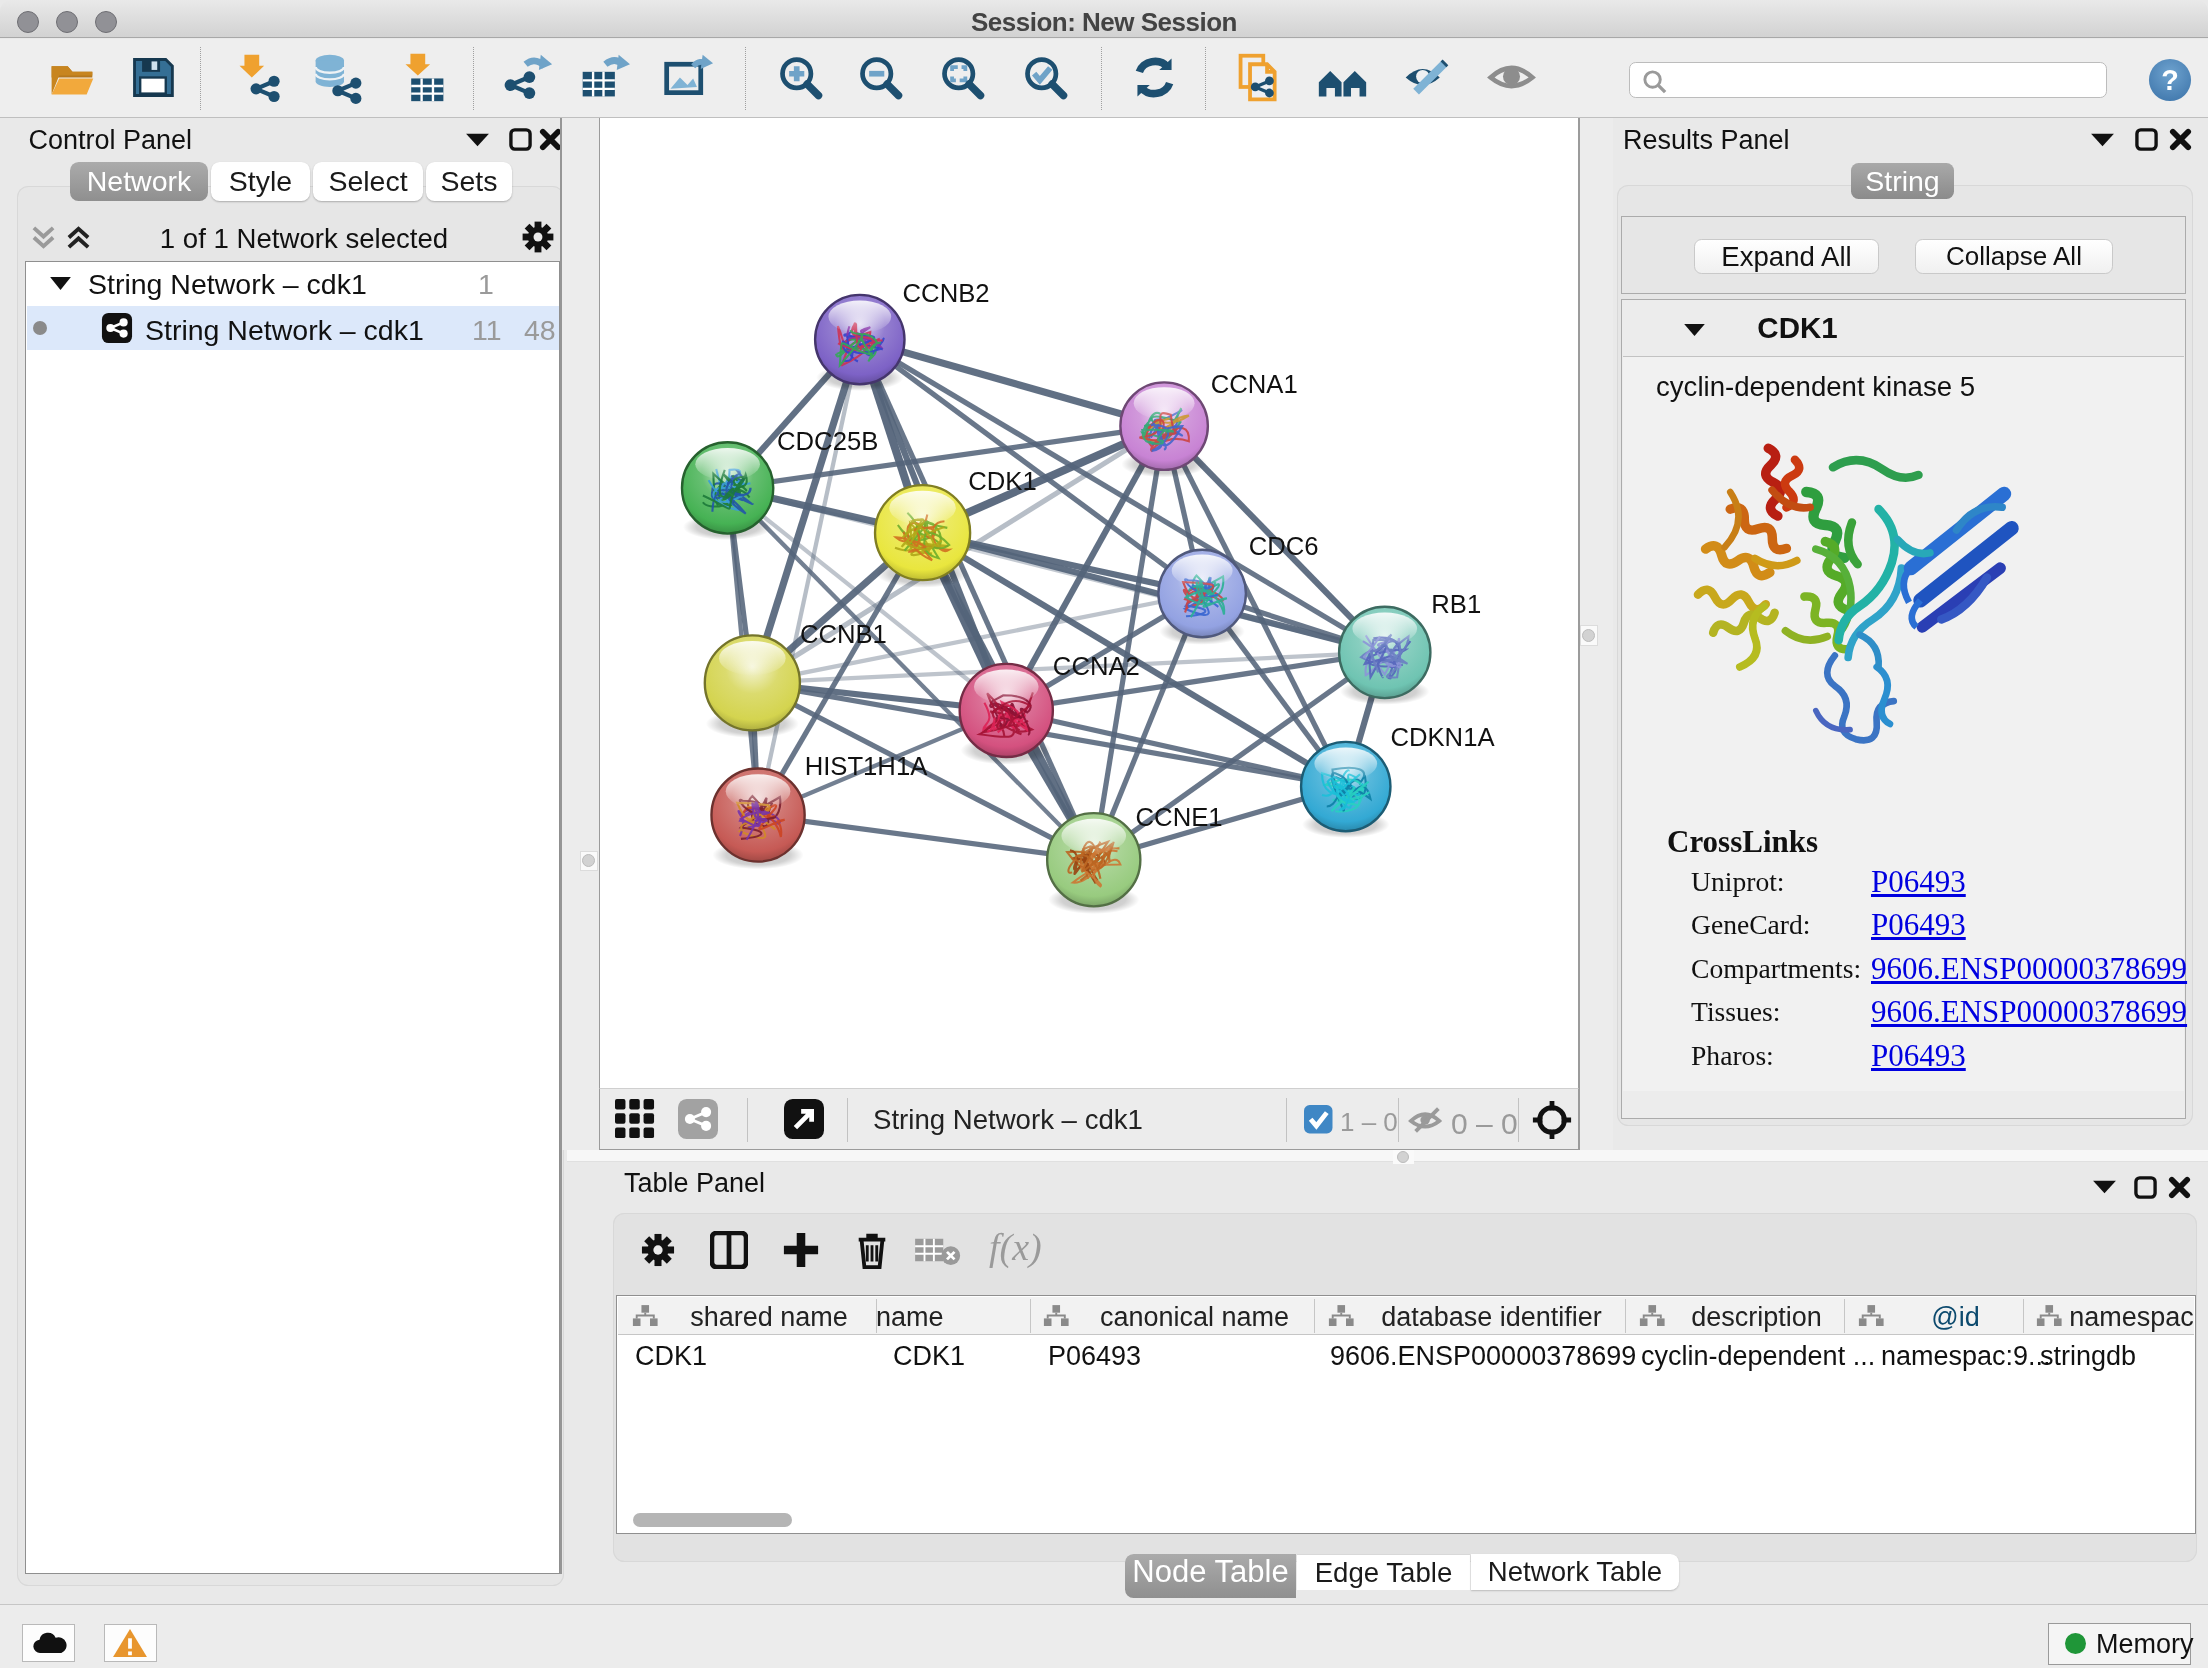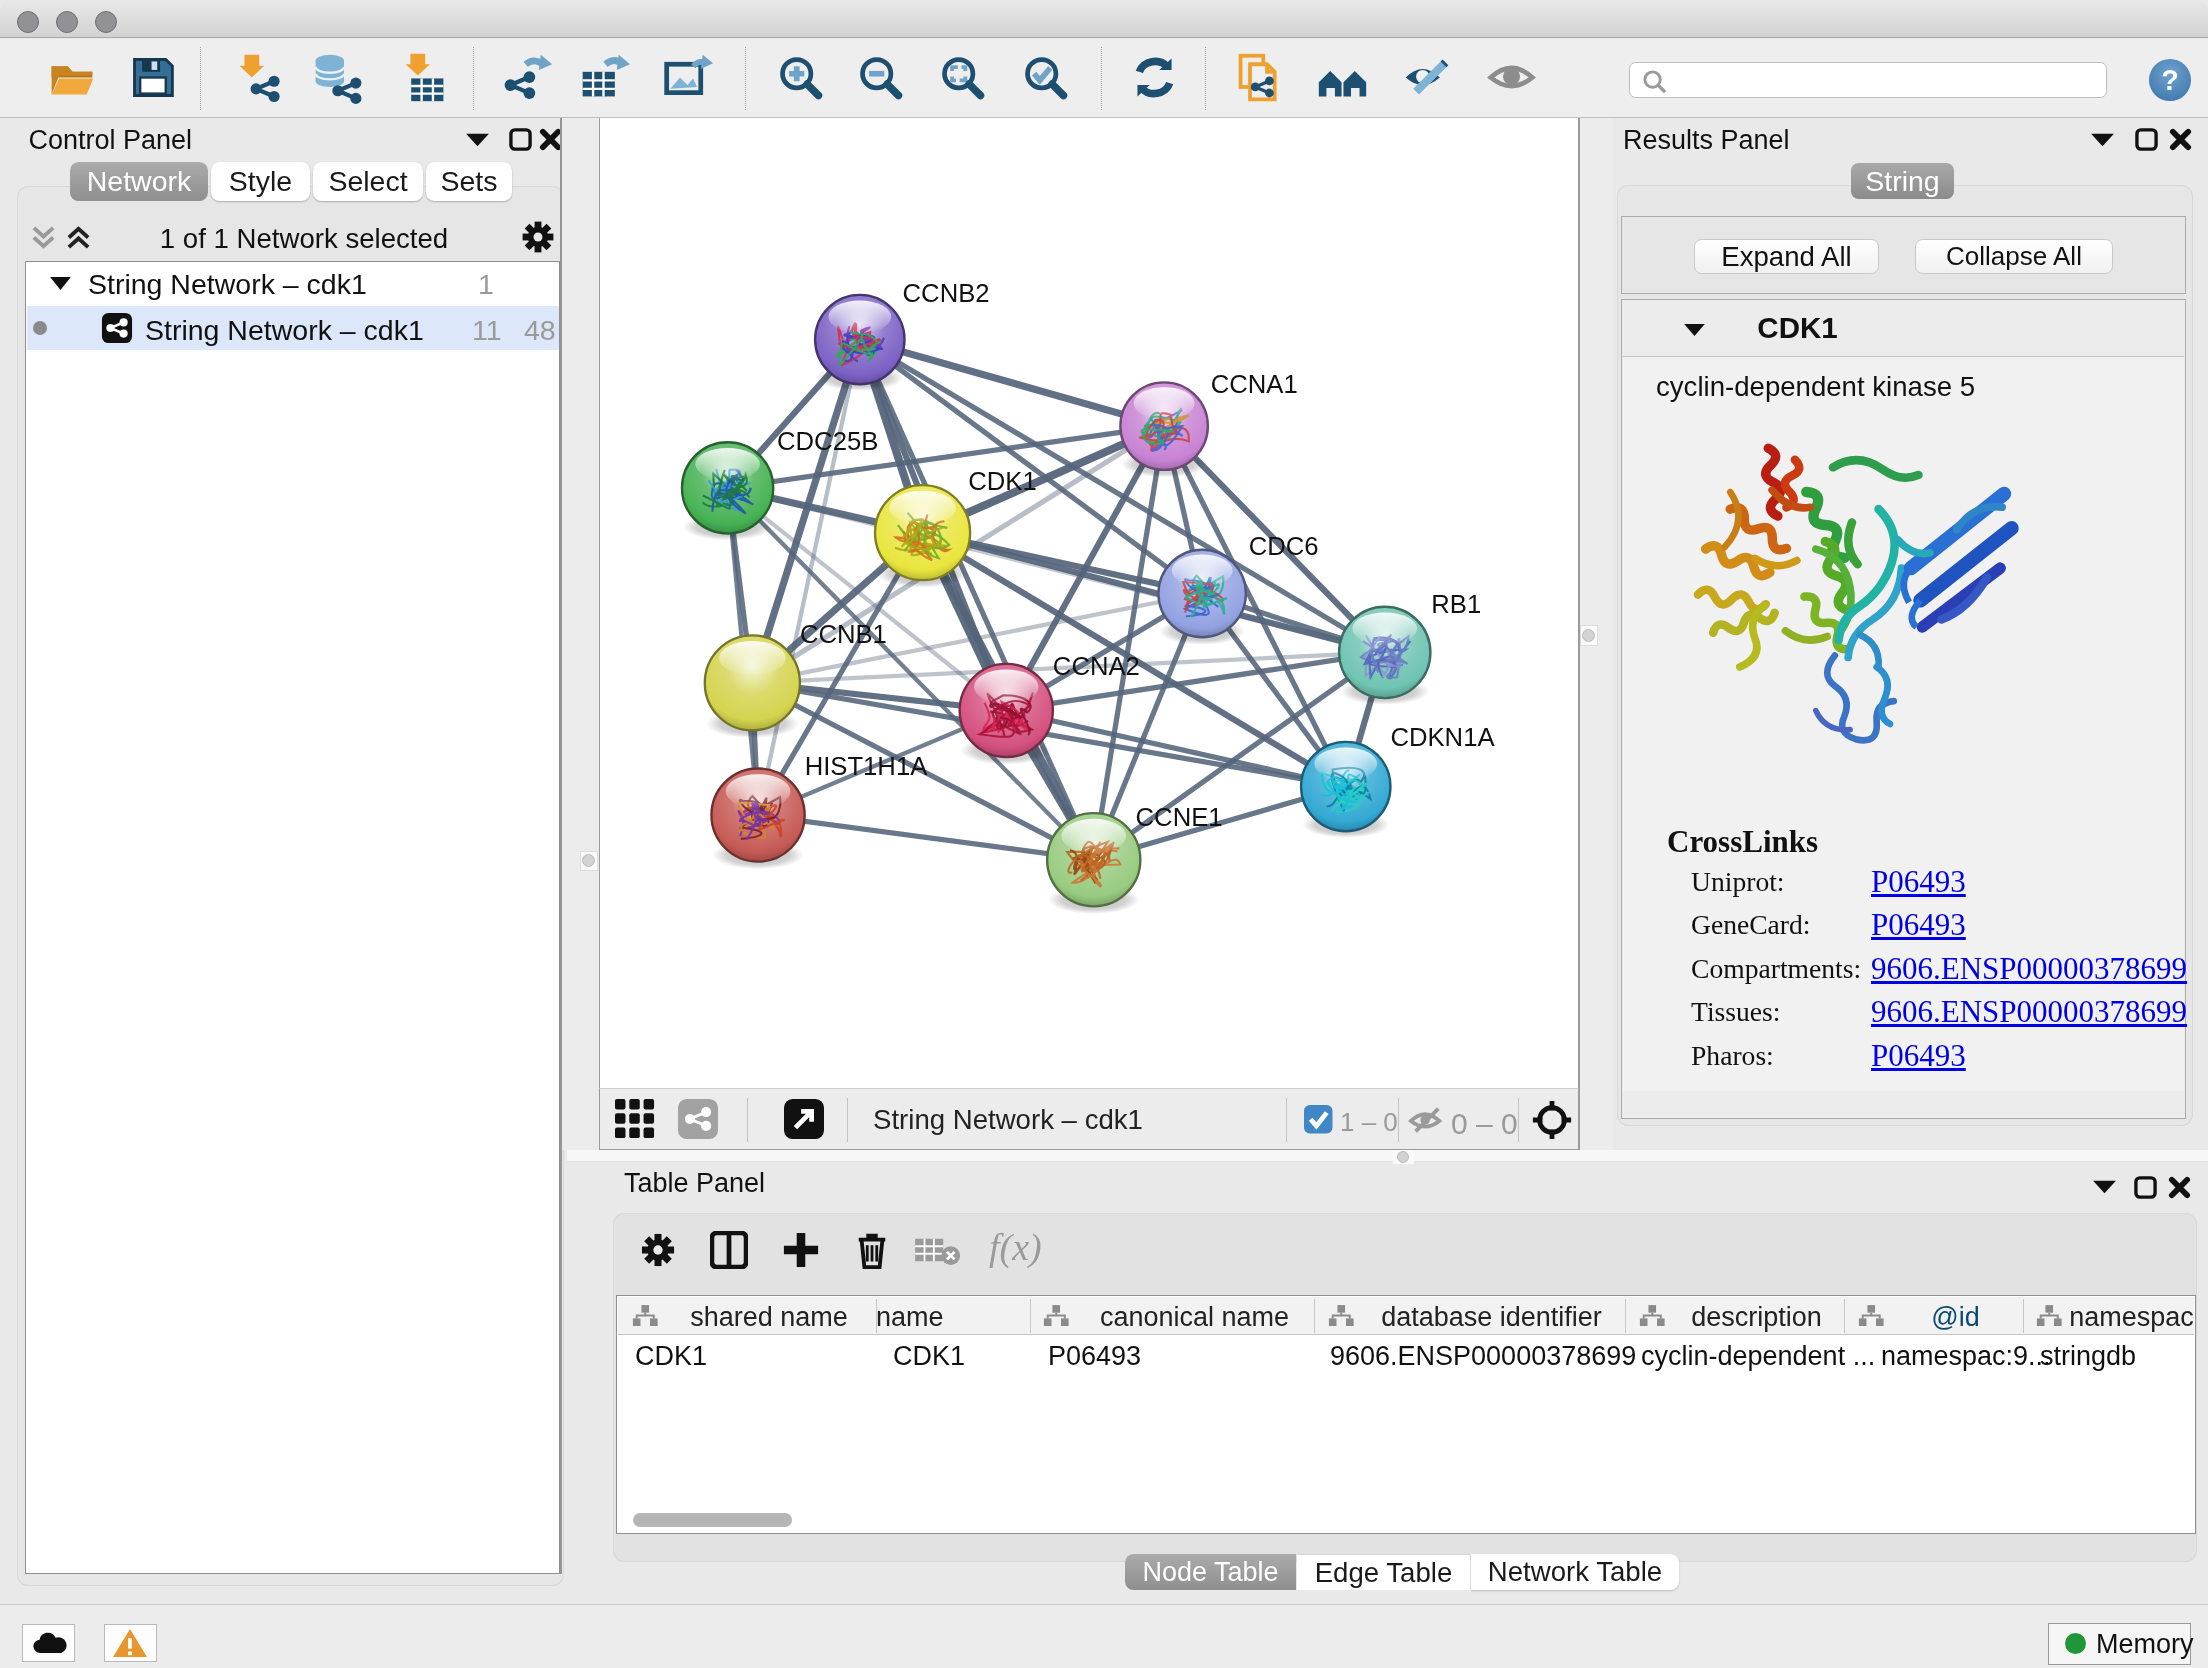--- a/index.html
+++ b/index.html
@@ -17,20 +17,21 @@
 .tab { position:absolute; height:39px; border-radius:8.6px; font-size:28.5px; text-align:center; line-height:39px; }
 .tab.on { background:linear-gradient(#ababab,#8f8f8f); color:#fff; }
 .tab.off { background:#fff; color:#1a1a1a; box-shadow:0 1px 1.9px rgba(0,0,0,0.25); }
 .white-border { background:#fff; border:1.9px solid #8f8f8f; }
 .gray-num { color:#9a9a9a; }
 </style></head><body>
 <div id="titlebar">
     <div class="tl" style="left:17px"></div>
     <div class="tl" style="left:56px"></div>
     <div class="tl" style="left:95px"></div>
+    <div id="title">Session: New Session</div>
   </div>
 <div id="toolbar">
     <div class="tsep" style="left:200px"></div>
     <div class="tsep" style="left:473px"></div>
     <div class="tsep" style="left:745px"></div>
     <div class="tsep" style="left:1101px"></div>
     <div class="tsep" style="left:1205px"></div>
     <svg class="tbi" style="left:45px;top:12.4px" width="53" height="53" viewBox="0 0 56 56">
       <path d="M7 16 h17 l5 6 h21 v6 H7 z" fill="#b5771c"></path>
       <path d="M7 46 V16 h17 l5 6 h21 v4 H15 z" fill="#c8851f"></path>
@@ -720,21 +721,21 @@
     <path d="M15 10 v4 M6 16 v-3 h18 v3" stroke="#8a8a8a" stroke-width="2" fill="none"></path>
   </svg>
 <div class="abs" style="left:635px;top:1341px;font-size:27px;color:#111">CDK1</div>
 <div class="abs" style="left:893px;top:1341px;font-size:27px;color:#111">CDK1</div>
 <div class="abs" style="left:1048px;top:1341px;font-size:27px;color:#111">P06493</div>
 <div class="abs" style="left:1330px;top:1341px;font-size:27px;color:#111">9606.ENSP00000378699</div>
 <div class="abs" style="left:1641px;top:1341px;font-size:27px;color:#111">cyclin-dependent ...</div>
 <div class="abs" style="left:1881px;top:1341px;font-size:27px;color:#111">namespac:9...</div>
 <div class="abs" style="left:2040px;top:1341px;font-size:27px;color:#111">stringdb</div>
 <div class="abs" style="left:633px;top:1513px;width:159px;height:14.3px;border-radius:7.6px;background:#b5b5b5"></div>
-<div class="tab on" style="left:1125px;top:1554px;width:171px;height:36px;line-height:36px;font-size:27px;border-radius:8.6px 0 0 8.6px">Node Table</div>
+<div class="tab on" style="left:1125px;top:1554px;width:171px;height:44px;line-height:36px;font-size:31px;border-radius:8.6px 0 0 8.6px">Node Table</div>
 <div class="tab off" style="left:1297px;top:1554px;width:173px;height:36px;line-height:36px;font-size:27.6px;border-radius:0;box-shadow:none;border-top:1px solid #d8d8d8">Edge Table</div>
 <div class="tab off" style="left:1471px;top:1554px;width:208px;height:36px;line-height:36px;font-size:27.6px;border-radius:0 8.6px 8.6px 0;box-shadow:0 1px 1.9px rgba(0,0,0,0.2)">Network Table</div>
 <div class="abs" style="left:0;top:1604px;width:2208px;height:65px;background:#ececec;border-top:1.9px solid #c6c6c6"></div>
 <div class="abs" style="left:22px;top:1624px;width:53px;height:38px;background:#fdfdfd;border:1.9px solid #b9b9b9"></div>
 <svg class="abs" style="left:31px;top:1630px" width="36" height="25" viewBox="0 0 38 26">
     <path d="M10 24 a7 7 0 0 1 -1 -14 a9 9 0 0 1 17 -2 a6 6 0 0 1 6 16 z" fill="#111"></path>
   </svg>
 <div class="abs" style="left:104px;top:1624px;width:53px;height:38px;background:#fdfdfd;border:1.9px solid #b9b9b9"></div>
 <svg class="abs" style="left:111px;top:1627px" width="38" height="32" viewBox="0 0 40 34">
     <path d="M20 2 L38 32 H2 z" fill="#e8962e"></path>

